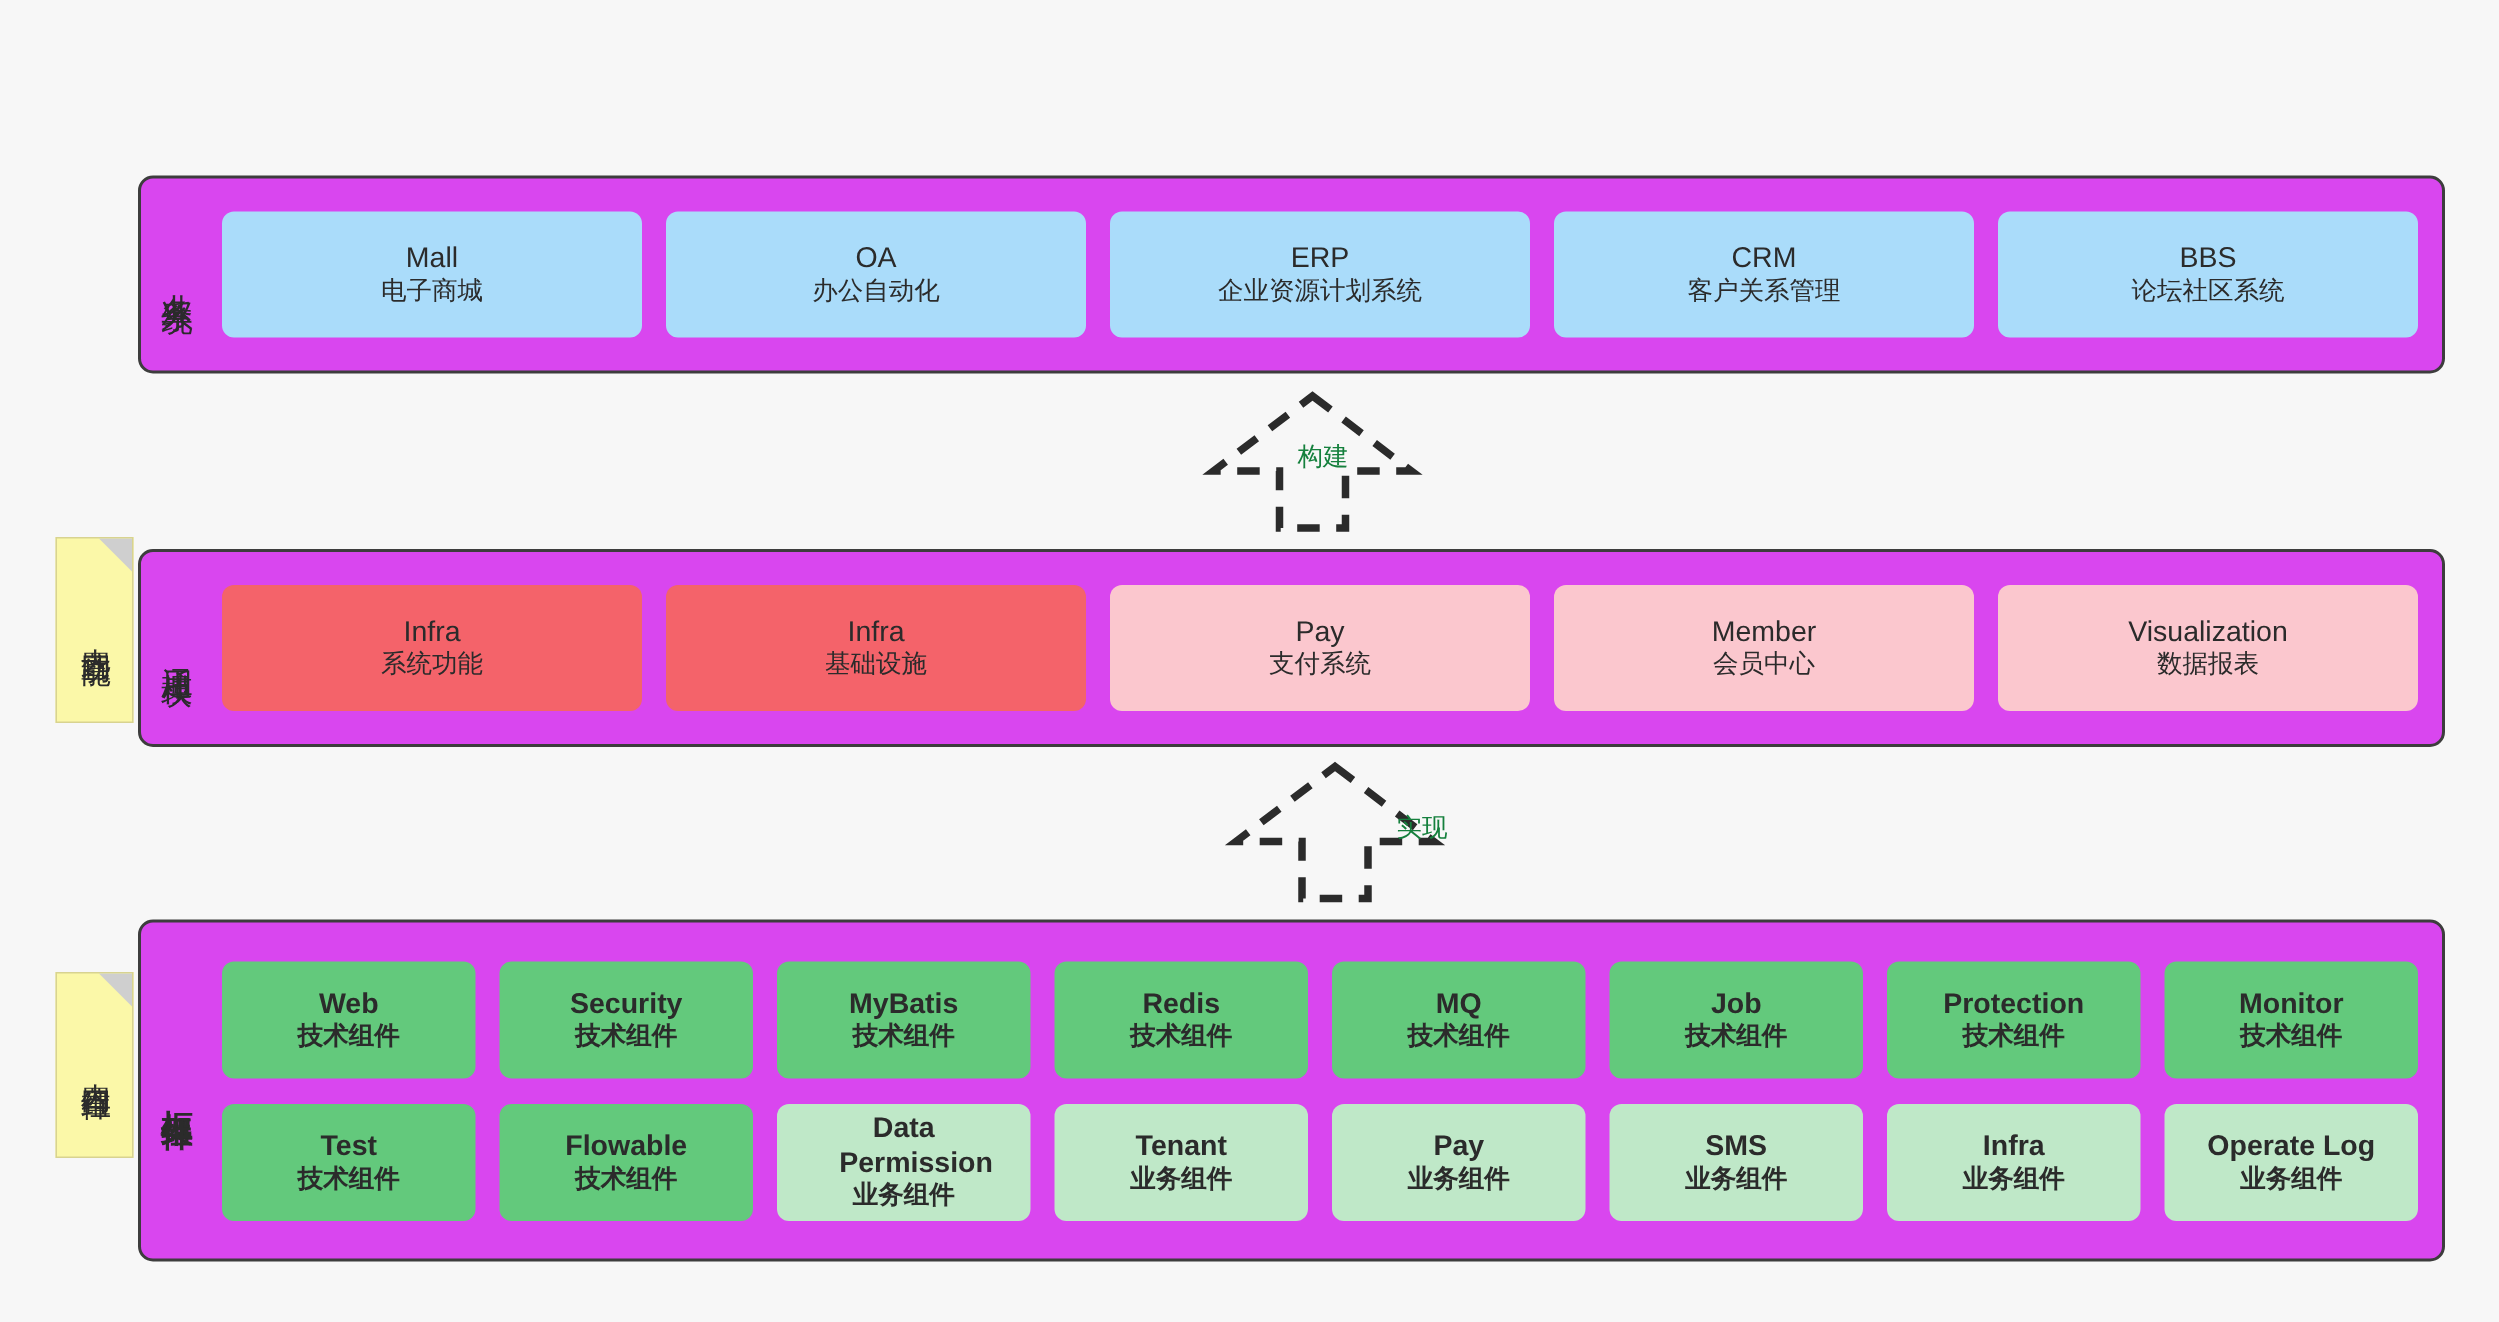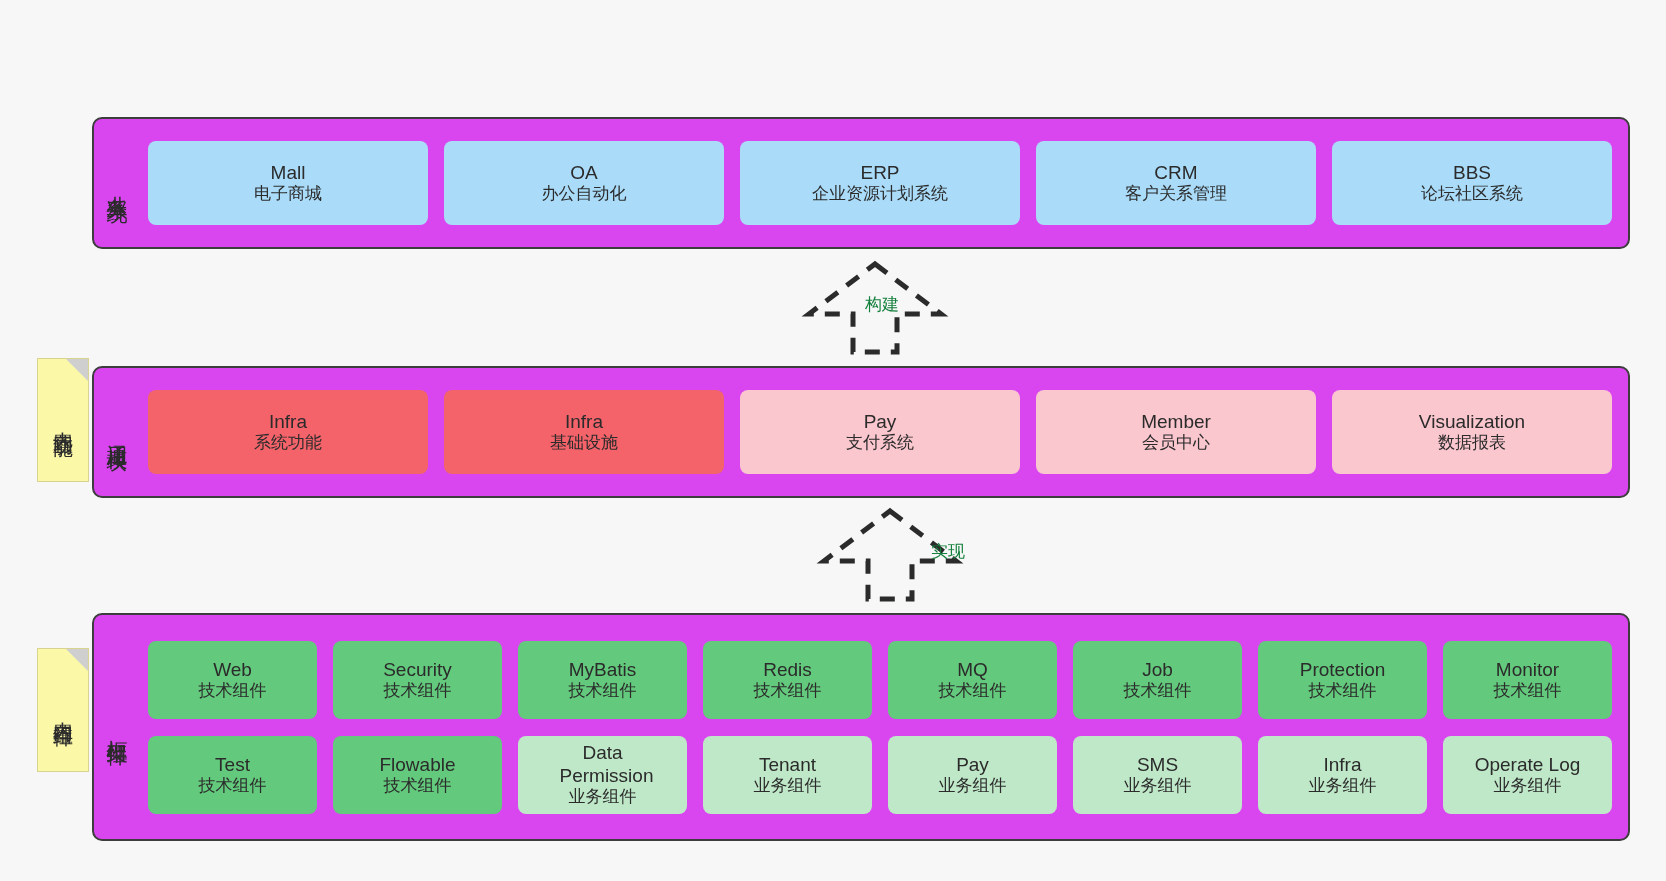--- a/index.html
+++ b/index.html
@@ -222,21 +222,21 @@
       <path d="M 80 6 L 146 56 L 102 56 L 102 94 L 58 94 L 58 56 L 14 56 Z" fill="none" stroke="#2b2b2b" stroke-width="5" stroke-dasharray="15 11" stroke-linejoin="miter"></path>
     </svg>
   </div>
   <div class="arrow-label" style="left:921px; top:540px;">实现</div>
 
   <div class="note" style="left:37px; top:648px; width:52px; height:124px;">
     <span class="fold"></span>
     <span>内置组件</span>
   </div>
 
-  <div class="layer" style="left:92px; top:613px; width:1538px; height:228px;">
+  <div class="layer" style="left:92px; top:613px; width:1538px; height:228px;font-weight:bold;">
     <div class="layer-title">框架组件</div>
     <div class="layer-body">
 
       <div class="row">
 
         <div class="node c-green h-fw">
           <span class="t1">Web</span>
           <span class="t2">技术组件</span>
         </div>
 

